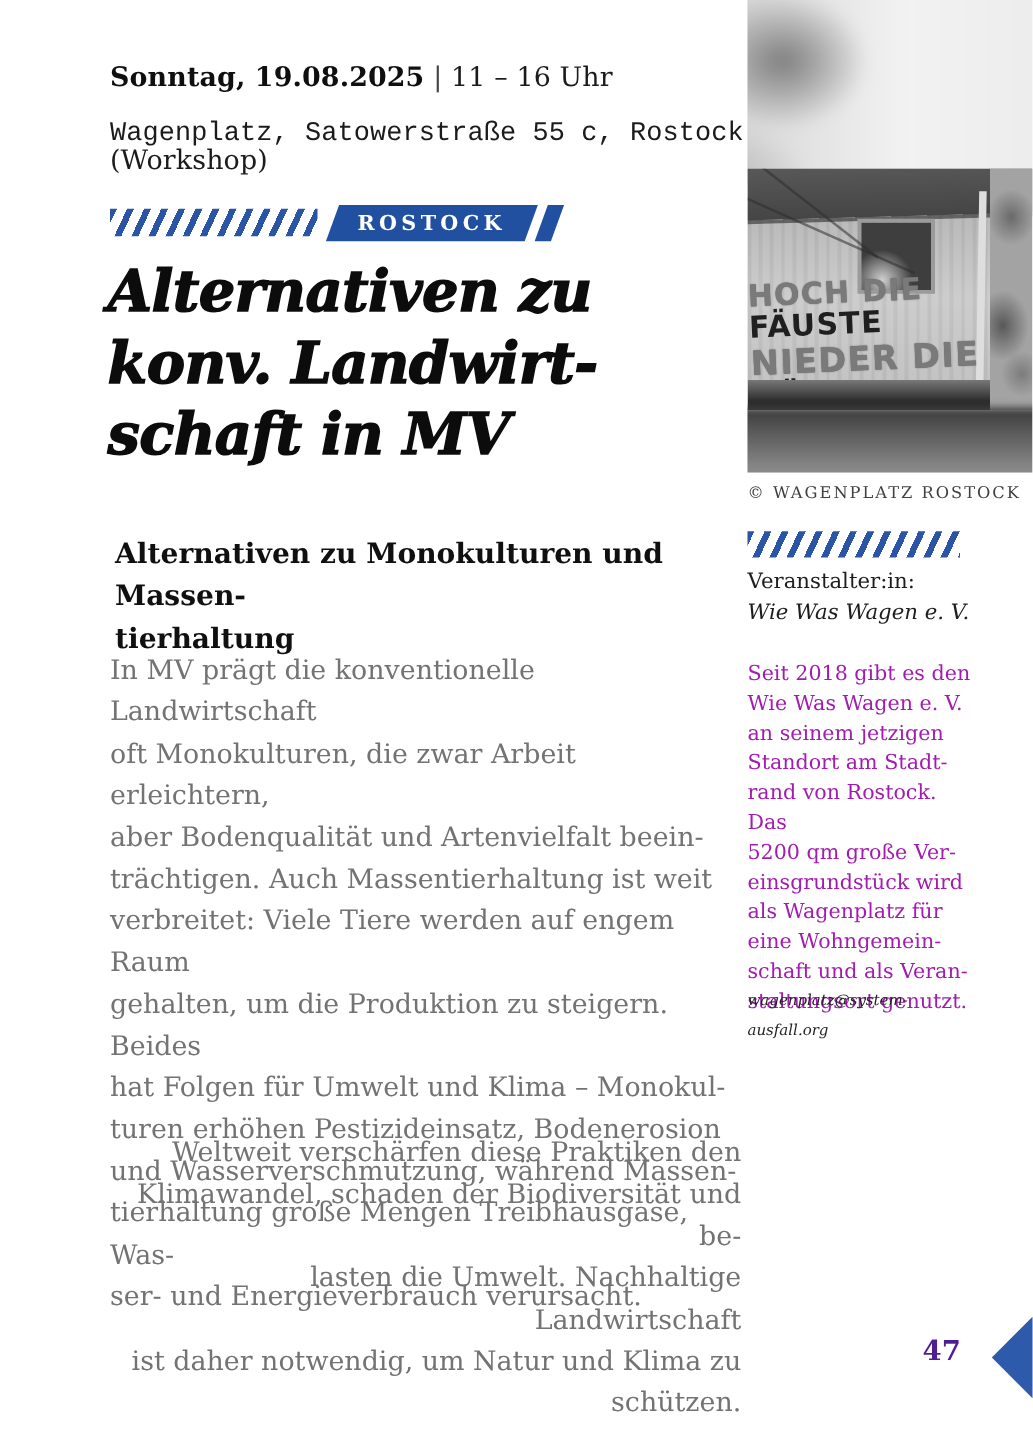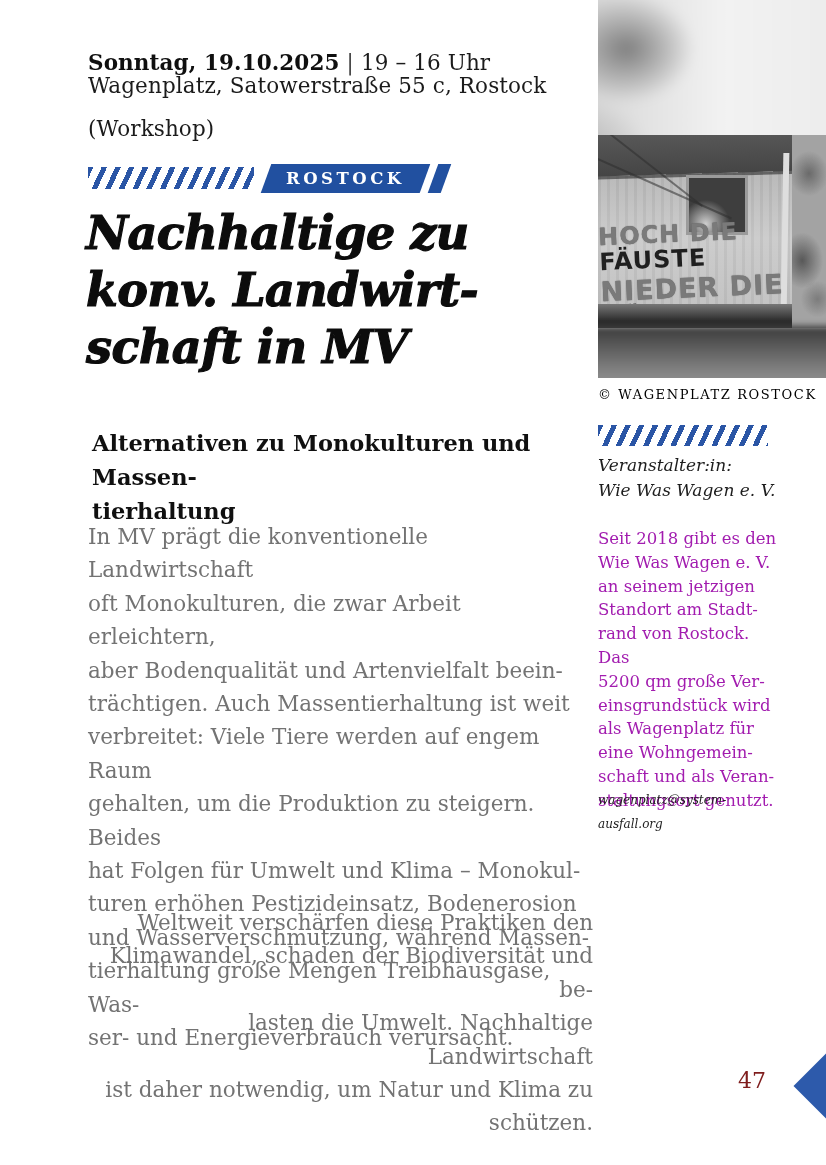--- a/index.html
+++ b/index.html
@@ -105,58 +105,58 @@
   .branch { position: absolute; background: rgba(45,45,45,0.55); }
   .branch1 { left: -10px; top: 52px; width: 150px; height: 2px; transform: rotate(24deg); }
   .branch2 { left: -12px; top: 30px; width: 130px; height: 2px; transform: rotate(38deg); }
   .ph-bottom {
     position: absolute; left: -10px; right: -10px; top: 326px; height: 64px;
     background: linear-gradient(180deg, #3a3a3a, #828282 70%, #979797);
     filter: blur(3px);
   }
 
   .photo-caption {
-    left: 598px; top: 387px; font-size: 13px; letter-spacing: 1.6px; color: #000000;
+    left: 598px; top: 387px; font-size: 13px; letter-spacing: 1.6px; color: #404040;
   }
 
   
   .side-divider {
     left: 598px; top: 425px; width: 170px; height: 21px;
     background: repeating-linear-gradient(115deg, #2a55a5 0 5px, rgba(0,0,0,0) 5px 12.4px);
   }
-  .organizer-label { left: 598px; top: 455px; font-size: 17px; color: #1d1d1d; font-style: italic; }
+  .organizer-label { left: 598px; top: 455px; font-size: 17px; color: #1d1d1d; }
   .organizer-name  { left: 598px; top: 480px; font-size: 17px; font-style: italic; color: #1d1d1d; }
   .side-about { left: 598px; top: 527px; width: 185px; font-size: 16.5px; line-height: 23.8px; color: #a21caf; }
   .side-email { left: 598px; top: 789px; width: 185px; font-size: 12px; line-height: 23.8px; font-style: italic; color: #232323; }
 
   
-  .page-number { left: 738px; top: 1068px; font-size: 22px; color: #7f1d1d; }
+  .page-number { left: 738px; top: 1068px; font-size: 22px; color: #4c1d95; font-weight: bold; }
   .corner-diamond {
     right: -23px; top: 1063px; width: 46px; height: 46px;
     background: #2d5aab; transform: rotate(45deg);
   }
 </style>
 </head>
 <body>
 
 <div class="abs meta-line" style="top:50px;">
-  <span class="meta-date">Sonntag, 19.10.2025</span><span class="meta-sep">|</span><span>19 – 16 Uhr</span>
+  <span class="meta-date">Sonntag, 19.08.2025</span><span class="meta-sep">|</span><span>11 – 16 Uhr</span>
 </div>
-<div class="abs meta-line" style="top:73px;">Wagenplatz, Satowerstraße 55 c, Rostock</div>
+<div class="abs meta-line" style="top:95px;font-family:Liberation Mono, monospace;">Wagenplatz, Satowerstraße 55 c, Rostock</div>
 <div class="abs meta-line" style="top:116px;text-align:center;">(Workshop)</div>
 
 <div class="abs banner">
   <div class="stripes"></div>
   <div class="badge">
     <span class="badge-label">ROSTOCK</span>
   </div>
   <div class="badge-tip"></div>
 </div>
 
-<h1 class="abs title pre" style="margin:0;">Nachhaltige zu
+<h1 class="abs title pre" style="margin:0;">Alternativen zu
 konv. Landwirt-
 schaft in MV</h1>
 <h2 class="abs subtitle pre" style="margin:4px;">Alternativen zu Monokulturen und Massen-
 tierhaltung</h2>
 <p class="abs bodytext p1 pre" style="margin:0;">In MV prägt die konventionelle Landwirtschaft
 oft Monokulturen, die zwar Arbeit erleichtern,
 aber Bodenqualität und Artenvielfalt beein-
 trächtigen. Auch Massentierhaltung ist weit
 verbreitet: Viele Tiere werden auf engem Raum
 gehalten, um die Produktion zu steigern. Beides

